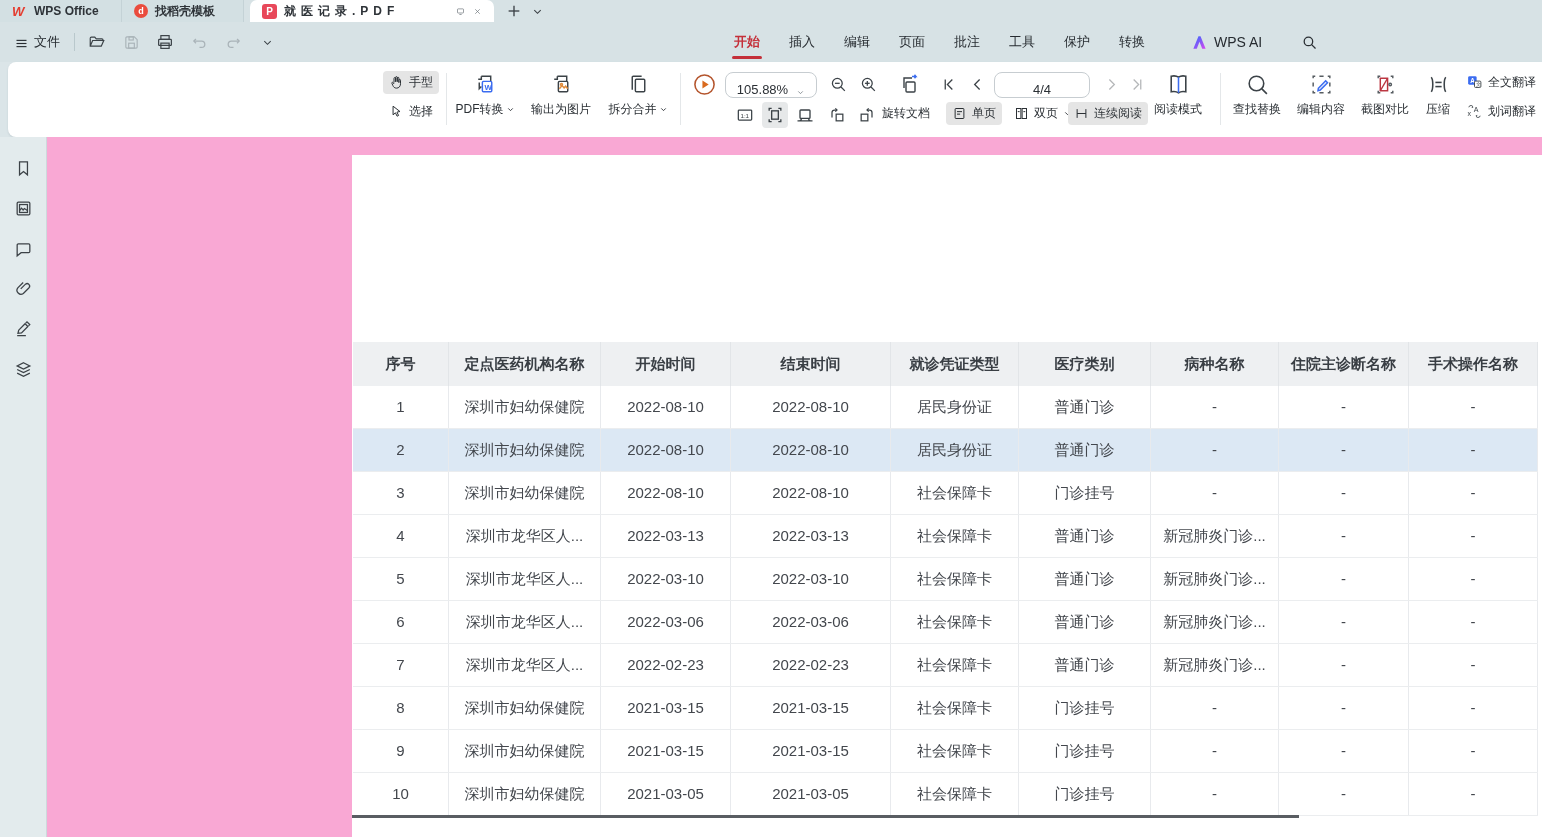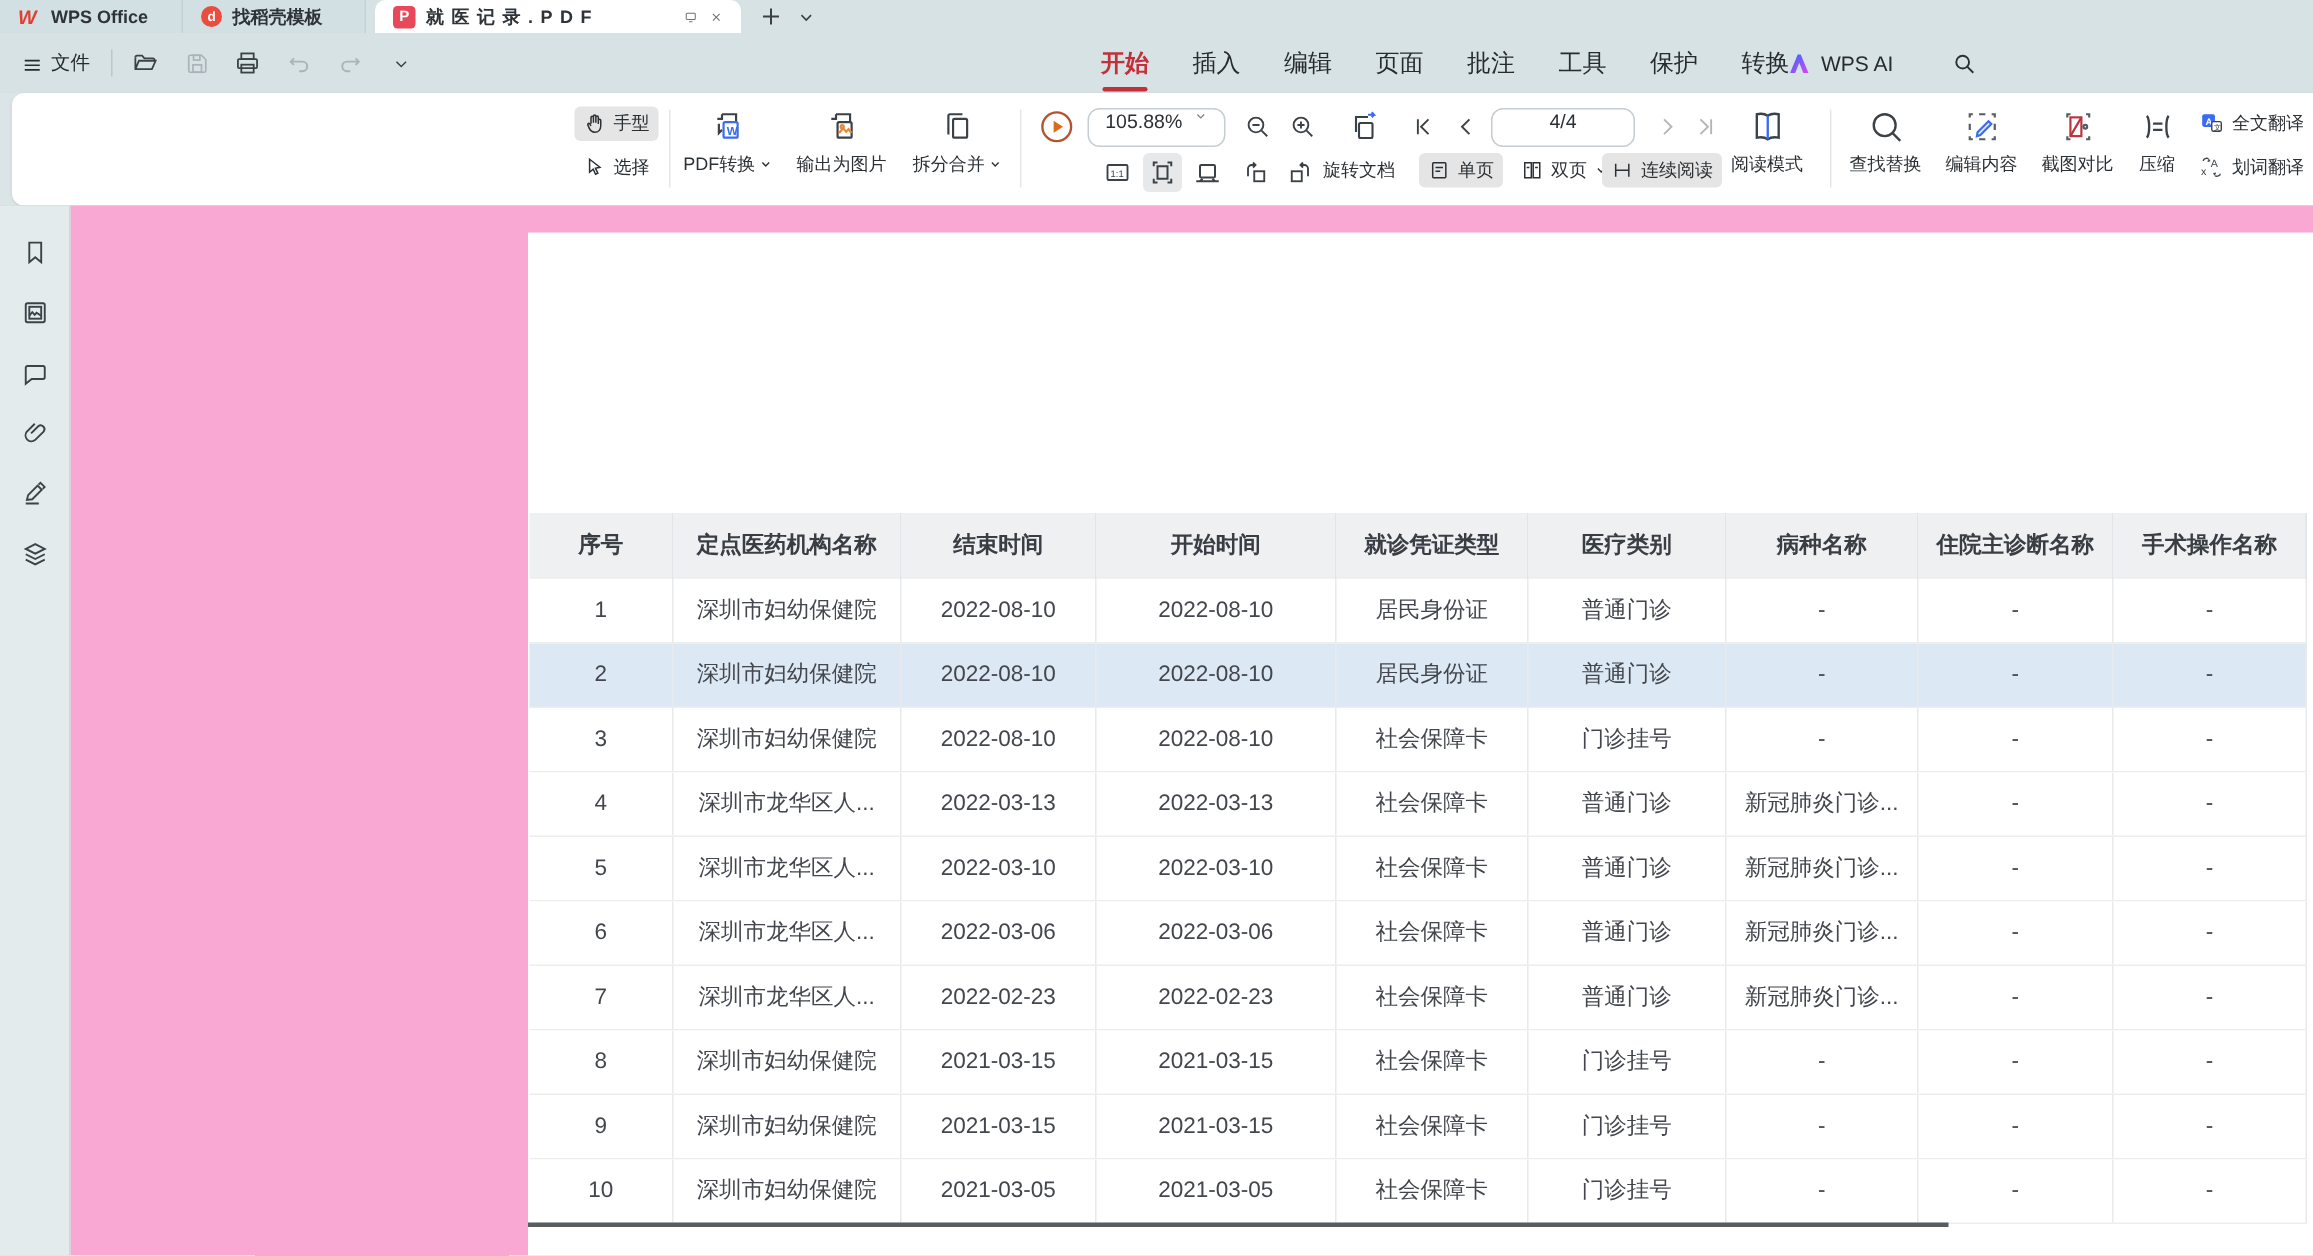--- a/index.html
+++ b/index.html
@@ -21,37 +21,37 @@
   .pdf-badge { width:15px; height:15px; border-radius:3px; background:#e8485a; color:#fff; font-size:10px; font-weight:bold; display:flex; align-items:center; justify-content:center; }
   .tabbar-extras { display:flex; align-items:center; gap:10px; padding-left:12px; color:#3a4045; }
 
   
   .menubar { position:absolute; top:22px; left:0; right:0; height:40px; background:#d7e2e5; }
   .mleft { position:absolute; left:10px; top:0; height:40px; display:flex; align-items:center; gap:10px; }
   .mbtn { display:flex; align-items:flex-end; gap:5px; font-size:13px; color:#262b30; padding:3px 4px; border-radius:4px; }
   .mdiv { width:1px; height:18px; background:#b9c8cc; }
   .qbtn { width:24px; height:24px; display:flex; align-items:center; justify-content:center; border-radius:4px; }
   .ribbon { position:absolute; left:732px; top:0; height:40px; display:flex; align-items:center; gap:25px; }
-  .rtab { font-size:16px; color:#262b30; position:relative; padding:4px 2px; cursor:default; white-space:nowrap; }
+  .rtab { font-size:13px; color:#262b30; position:relative; padding:4px 2px; cursor:default; white-space:nowrap; }
   .rtab.active { color:#c4303a; font-weight:bold; }
   .rtab.active::after { content:""; position:absolute; left:50%; transform:translateX(-50%); bottom:-4px; width:30px; height:3px; border-radius:2px; background:#c4303a; }
   .wpsai { display:flex; align-items:center; gap:6px; font-size:14px; color:#262b30; margin-left:6px; }
   .msearch { margin-left:14px; }
 
   
   .toolbar { position:absolute; top:62px; left:8px; right:0; height:75px; background:#ffffff; border-radius:8px 0 0 8px; box-shadow:0 1px 2px rgba(90,110,120,.18); }
   .toolbar .abs { position:absolute; }
   .tool-sep { width:1px; background:#e4e7e9; top:11px; height:52px; }
   .smallbtn { display:flex; align-items:center; gap:5px; font-size:12px; color:#2b3035; padding:3px 6px; border-radius:4px; white-space:nowrap; }
   .smallbtn.on { background:#e5e5e5; }
   .bigbtn { display:flex; flex-direction:column; align-items:center; gap:4px; font-size:12px; color:#2b3035; white-space:nowrap; }
   .bigbtn .lbl { display:flex; align-items:center; gap:2px; }
   .iconbtn { display:flex; align-items:center; justify-content:center; border-radius:4px; padding:3px; }
   .iconbtn.on { background:#e6e8e9; }
-  .pill { border:1px solid #c7cdd1; border-radius:8px; height:26px; display:flex; align-items:flex-start; justify-content:center; font-size:13px; color:#2b3035; background:#fff; }
+  .pill { border:1px solid #c7cdd1; border-radius:8px; height:26px; display:flex; align-items:flex-end; justify-content:center; font-size:13px; color:#2b3035; background:#fff; }
   .zoombox { width:92px; gap:8px; }
   .pagebox { width:96px; }
   .dim { opacity:.38; }
   .chev { width:9px; height:9px; }
 
   
   .content { position:absolute; top:137px; left:0; right:0; bottom:0; background:#f9a8d4; }
   .rail { position:absolute; left:0; top:0; bottom:0; width:47px; background:#e3ebed; border-right:1px solid #cdd9dc; }
   .rail .ricon { position:absolute; left:12px; width:22px; height:22px; display:flex; align-items:center; justify-content:center; color:#3c4247; }
   .page { position:absolute; left:352px; top:18px; right:0; bottom:0; background:#ffffff; }
@@ -474,22 +474,22 @@
             <polyline points="4,16.5 12,20.5 20,16.5"></polyline>
           </svg>
       </div>
     </div>
 
     <div class="page">
       <div class="doc-table">
         <div class="cols" id="t-head">
             <div class="th">序号</div>
             <div class="th">定点医药机构名称</div>
+            <div class="th">开始时间</div>
             <div class="th">结束时间</div>
-            <div class="th">开始时间</div>
             <div class="th">就诊凭证类型</div>
             <div class="th">医疗类别</div>
             <div class="th">病种名称</div>
             <div class="th">住院主诊断名称</div>
             <div class="th">手术操作名称</div>
           </div>
         <div id="t-body">
             <div class="cols tr">
               <div class="td">1</div>
               <div class="td">深圳市妇幼保健院</div>

